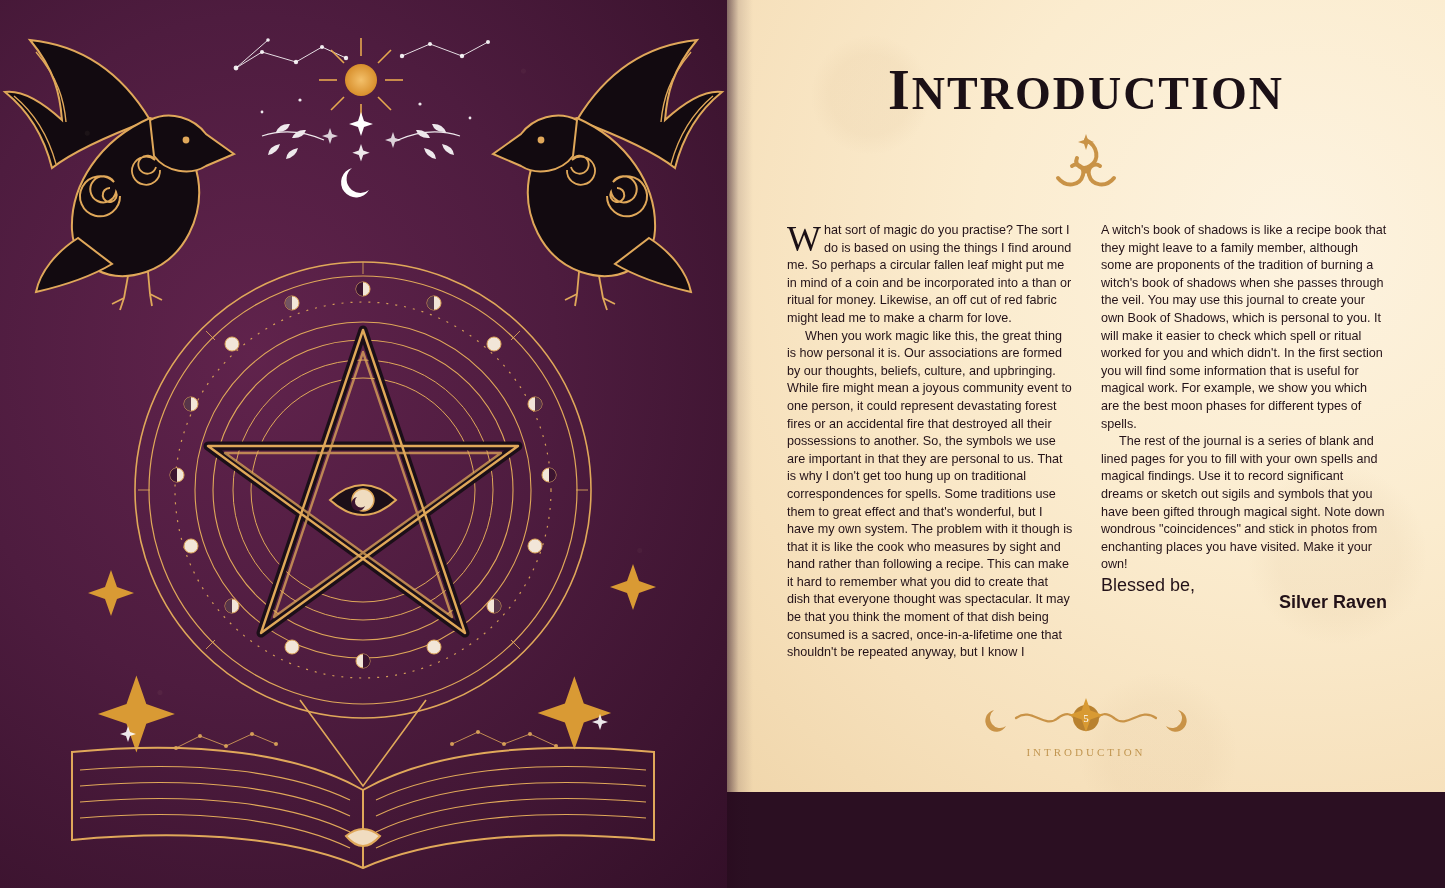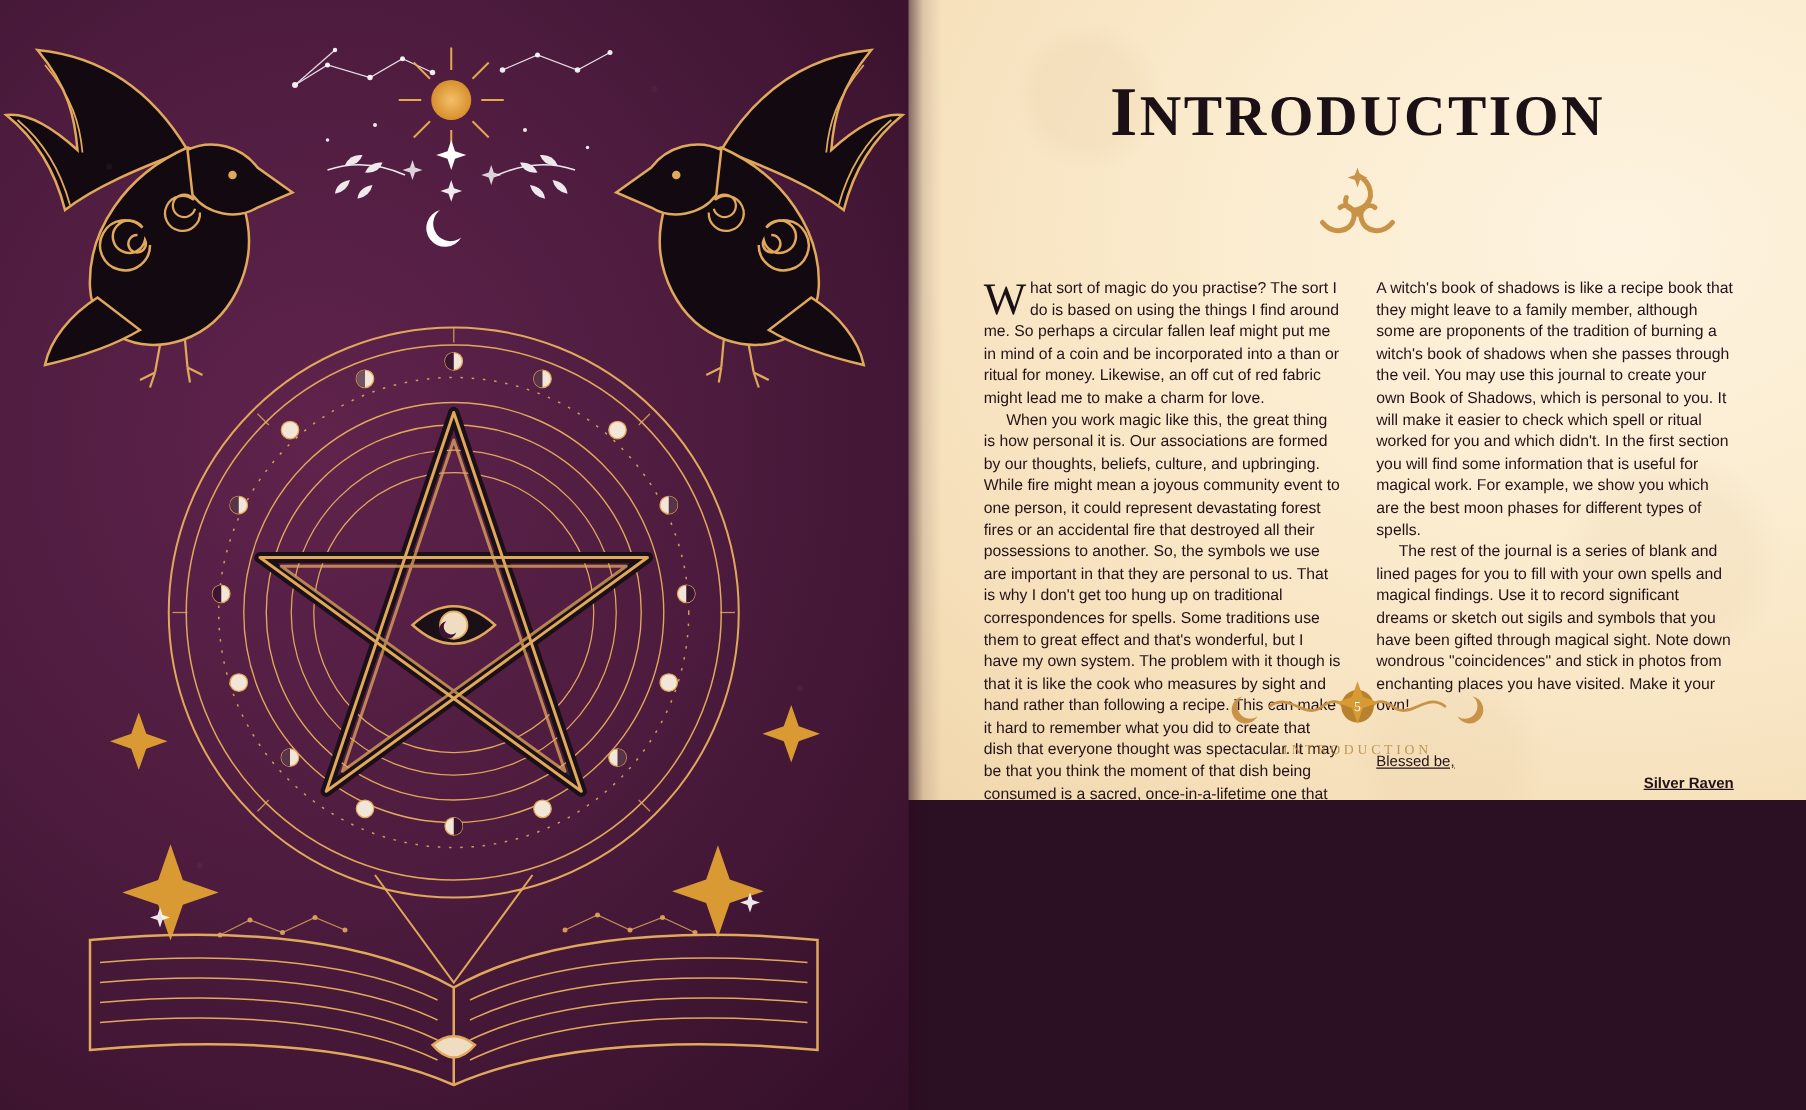--- a/index.html
+++ b/index.html
@@ -28,21 +28,21 @@
       radial-gradient(circle at 22% 78%, rgba(255,220,180,0.05) 0 2px, transparent 3px),
       radial-gradient(circle at 88% 62%, rgba(255,220,180,0.04) 0 2px, transparent 3px);
     pointer-events: none;
     opacity: .9;
   }
   .left-art { position: absolute; inset: 0; }
 
   
   .page-right {
     position: relative;
-    width: 718px; height: 640px;
+    width: 718px; height: 792px;
     background:
       radial-gradient(ellipse at 80% 30%, #fdf3e0 0%, #fbeccf 40%, #f6e0bb 75%, #f0d6ab 100%);
     overflow: hidden;
   }
   .page-right::before {
     content:"";
     position:absolute; inset:0;
     background:
       radial-gradient(circle at 20% 12%, rgba(190,150,100,0.07) 0 40px, transparent 60px),
       radial-gradient(circle at 85% 70%, rgba(190,150,100,0.07) 0 60px, transparent 90px),
@@ -93,21 +93,21 @@
   .col p + p { text-indent: 18px; }
   .dropcap-para { position: relative; min-height: 34px; }
   .dropcap {
     float: left;
     font-family: "Liberation Serif", serif;
     font-size: 36px;
     line-height: 30px;
     padding: 2px 3px 0 0;
     color: #1b1016;
   }
-  .signoff { margin-top: 27px; font-size: 12px; line-height: 17.6px; color: #231218; text-decoration: underline; }
+  .signoff { margin-top: 3px; font-size: 18px; line-height: 17.6px; color: #231218; }
   .signoff .name { font-weight: 700; text-align: right; }
 
   
   .footer {
     position: absolute;
     left: 0; right: 0; bottom: 34px;
     display: flex; flex-direction: column; align-items: center;
   }
   .footer-label {
     margin-top: 4px;

